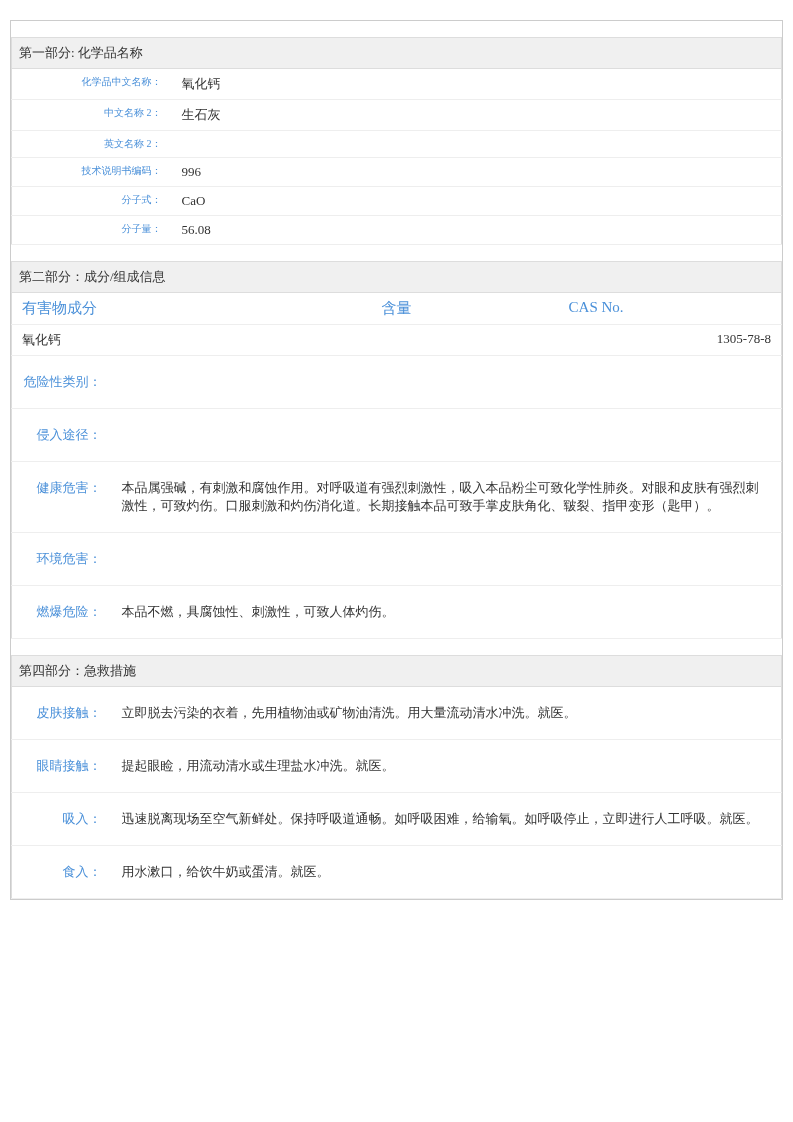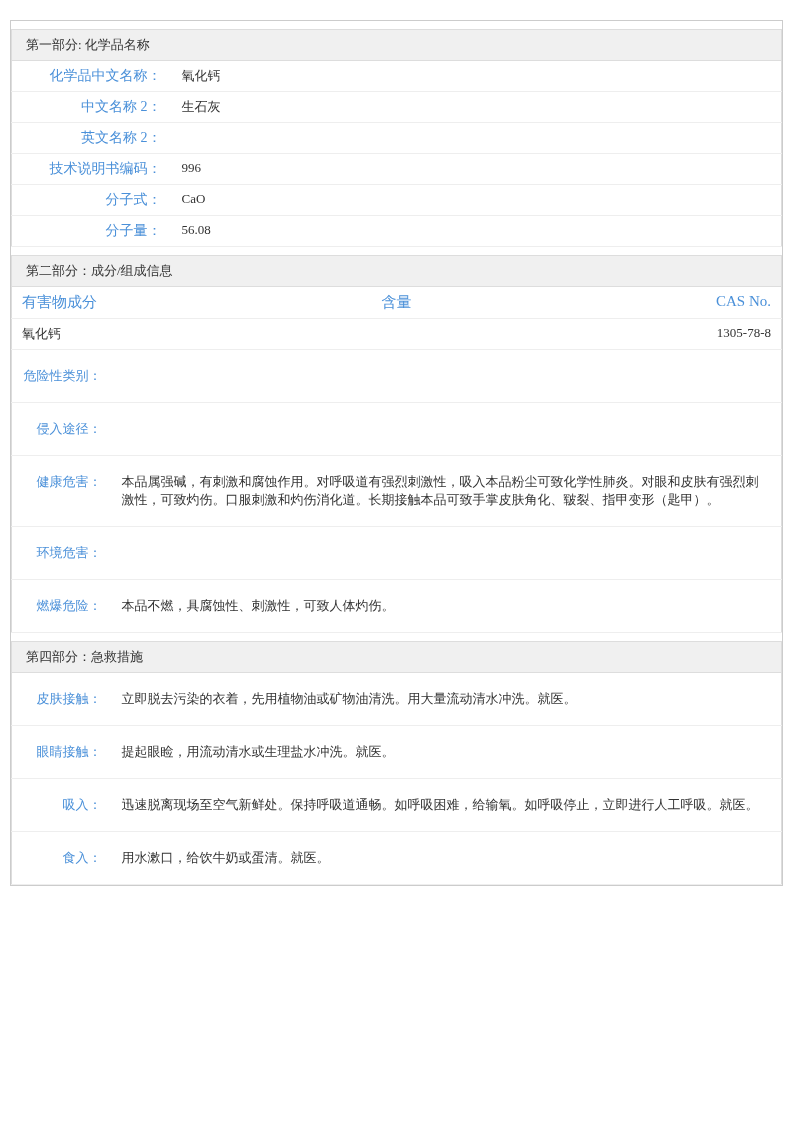--- a/index.html
+++ b/index.html
@@ -13,24 +13,24 @@
       background: #fff;
       color: #333;
       width: 793px;
       min-height: 1122px;
       padding: 20px 10px;
     }
 
     .section-header {
       background: #f0f0f0;
       border: 1px solid #ddd;
-      padding: 6px 14px;
-      font-size: 13px;
-      color: #333;
-      margin-top: 8px;
+      padding: 6px 7px;
+      font-size: 13px;
+      color: #333;
+      margin-top: 16px;
     }
 
     .data-table {
       width: 100%;
       border-collapse: collapse;
       border-left: 1px solid #ddd;
       border-right: 1px solid #ddd;
     }
 
     .data-table tr {
@@ -41,21 +41,21 @@
       padding: 6px 10px;
       vertical-align: top;
     }
 
     .label-cell {
       text-align: right;
       color: #4a90d9;
       width: 160px;
       white-space: nowrap;
       padding-right: 12px;
-      font-size: 14px;
+      font-size: 10px;
     }
 
     .value-cell {
       color: #333;
       font-size: 13px;
     }
 
     
     .composition-header-row td {
       color: #4a90d9;
@@ -66,21 +66,21 @@
 
     .composition-data-row td {
       padding: 6px 10px;
       font-size: 13px;
       color: #333;
       border-bottom: 1px solid #eee;
     }
 
     .col-hazard { width: 220px; }
     .col-content { width: 320px; text-align: center; }
-    .col-cas { width: 220px; text-align: right; color: #4a90d9; }
+    .col-cas { width: 220px; color: #4a90d9; }
     .col-cas-value { text-align: right; }
 
     
     .hazard-row td {
       padding: 17px 10px;
       font-size: 13px;
       border-bottom: 1px solid #eee;
       vertical-align: top;
     }
 

